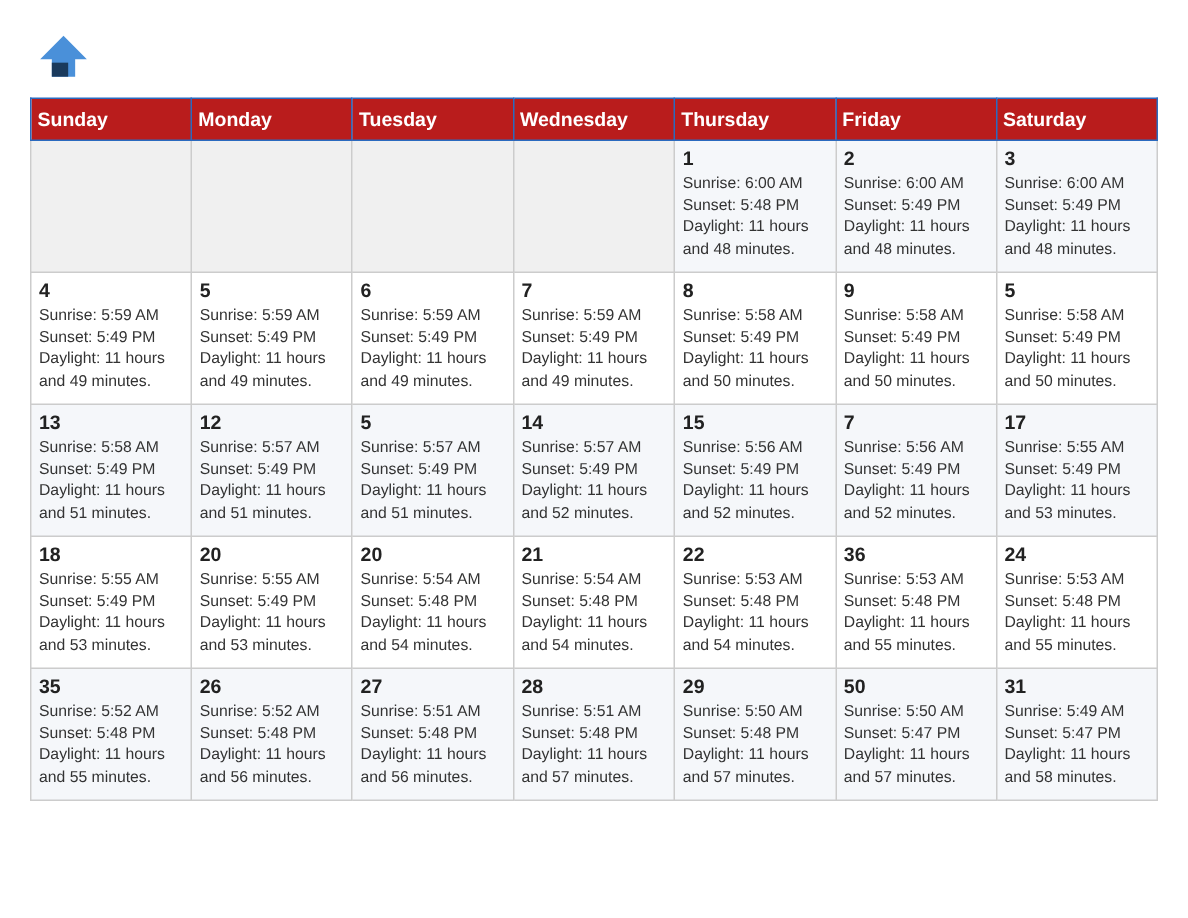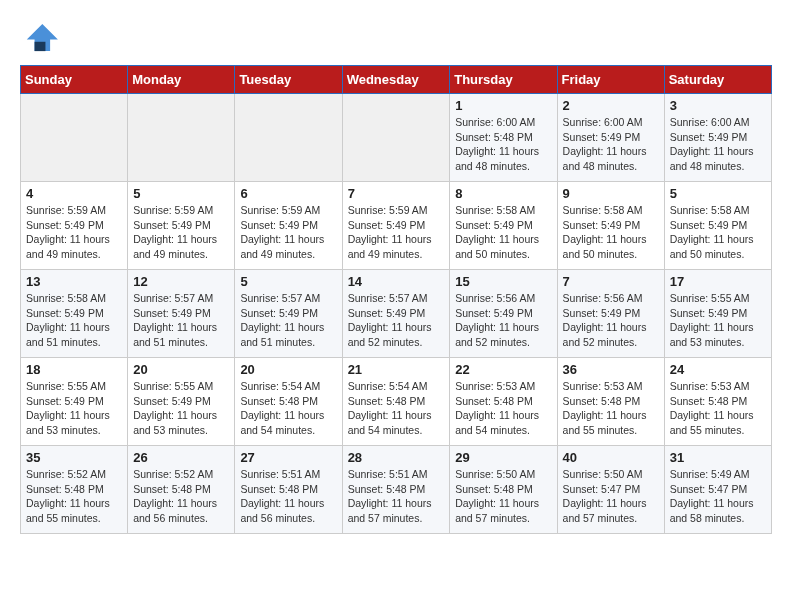--- a/index.html
+++ b/index.html
@@ -303,21 +303,21 @@
 Sunset: 5:48 PM
 Daylight: 11 hours and 57 minutes.</div>
         </td>
         <td>
           <span class="day-number">29</span>
           <div class="day-info" style="white-space: pre-line;">Sunrise: 5:50 AM
 Sunset: 5:48 PM
 Daylight: 11 hours and 57 minutes.</div>
         </td>
         <td>
-          <span class="day-number">40</span>
+          <span class="day-number">50</span>
           <div class="day-info" style="white-space: pre-line;">Sunrise: 5:50 AM
 Sunset: 5:47 PM
 Daylight: 11 hours and 57 minutes.</div>
         </td>
         <td>
           <span class="day-number">31</span>
           <div class="day-info" style="white-space: pre-line;">Sunrise: 5:49 AM
 Sunset: 5:47 PM
 Daylight: 11 hours and 58 minutes.</div>
         </td>

